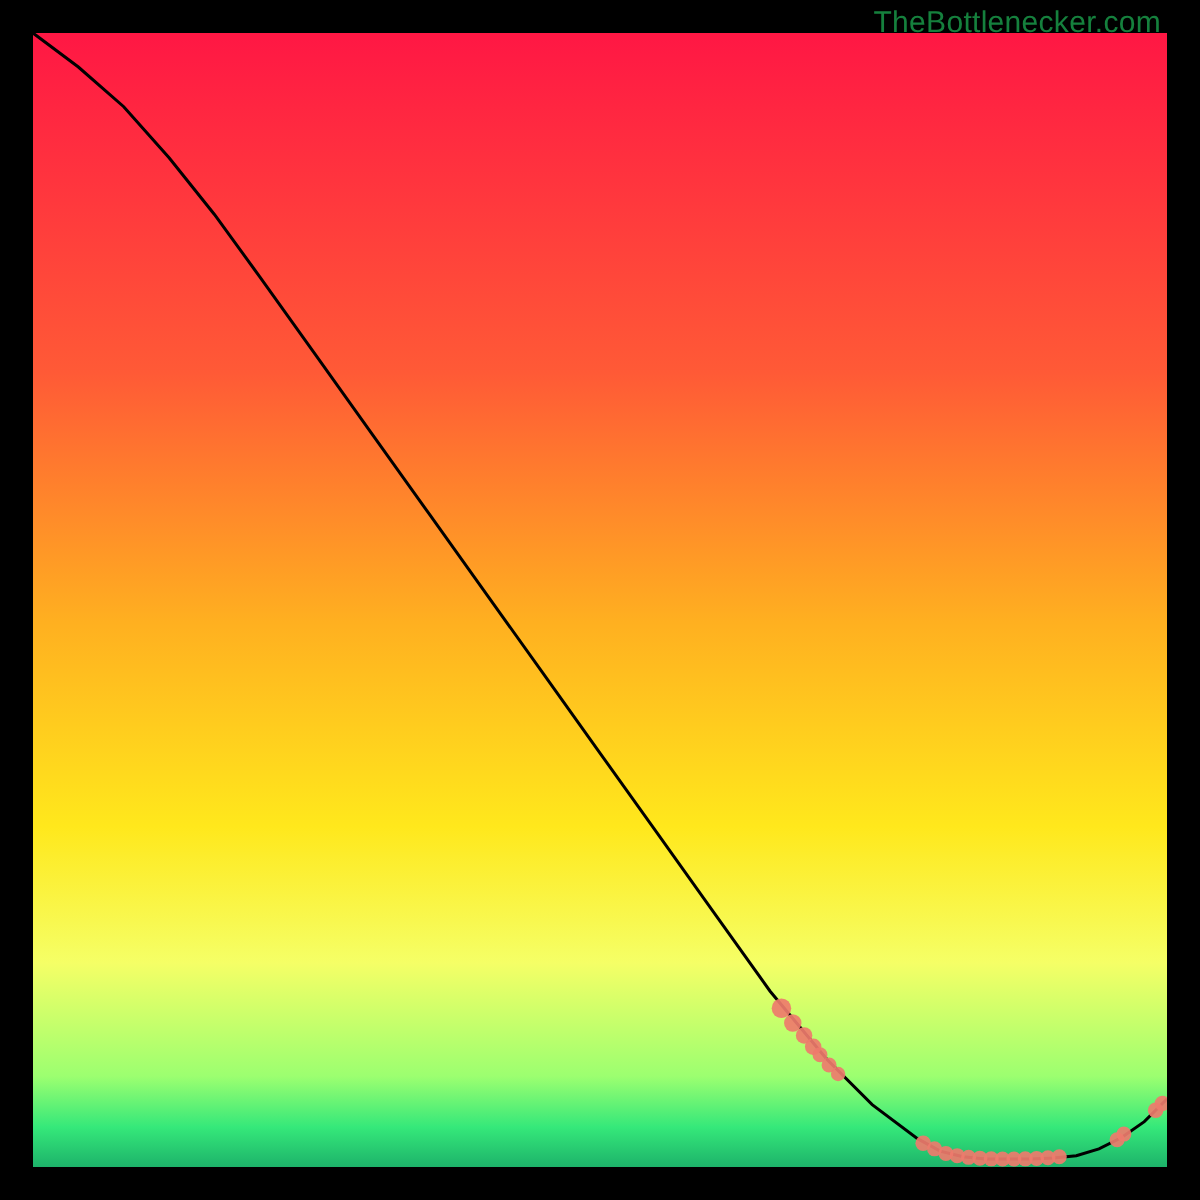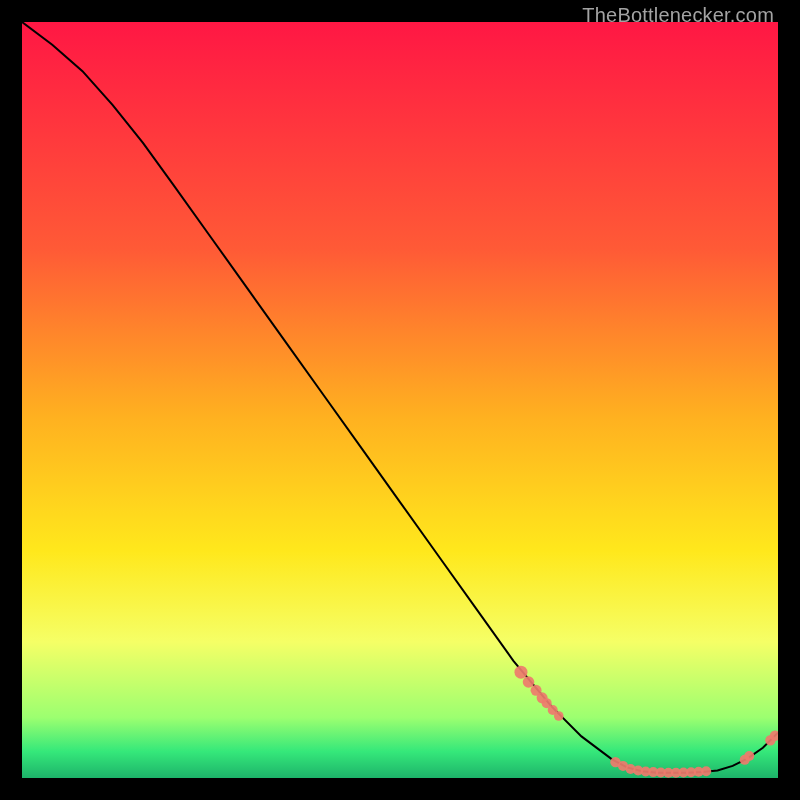--- a/index.html
+++ b/index.html
@@ -23,21 +23,21 @@
     position: absolute;
     left: 0;
     top: 0;
     width: 756px;
     height: 756px;
   }
   .source {
     position: absolute;
     top: 4px;
     right: 26px;
-    color: #a3a3a3;
+    color: #15803d;
     font-size: 20px;
     font-weight: 500;
     letter-spacing: 0.2px;
   }
   svg { display: block; }
 </style>
 </head>
 <body>
 
 <div class="frame">

